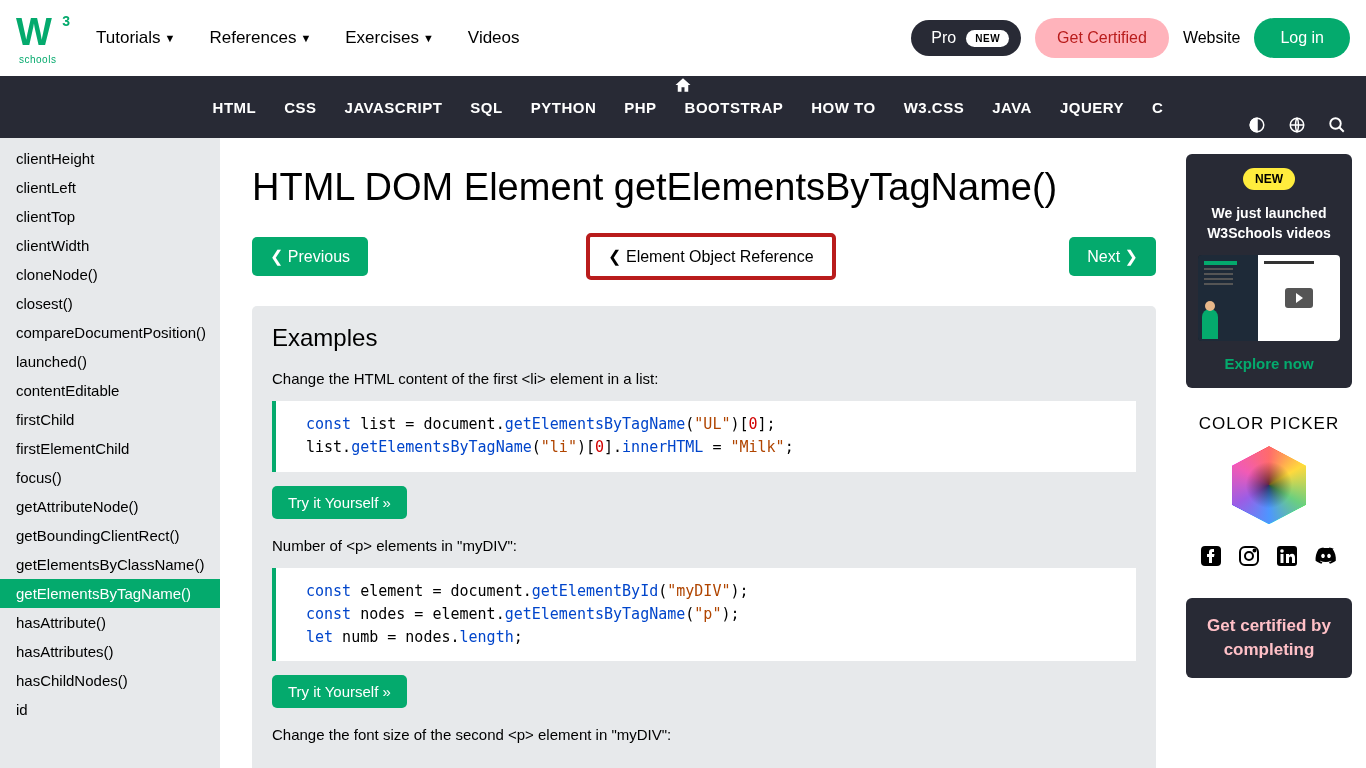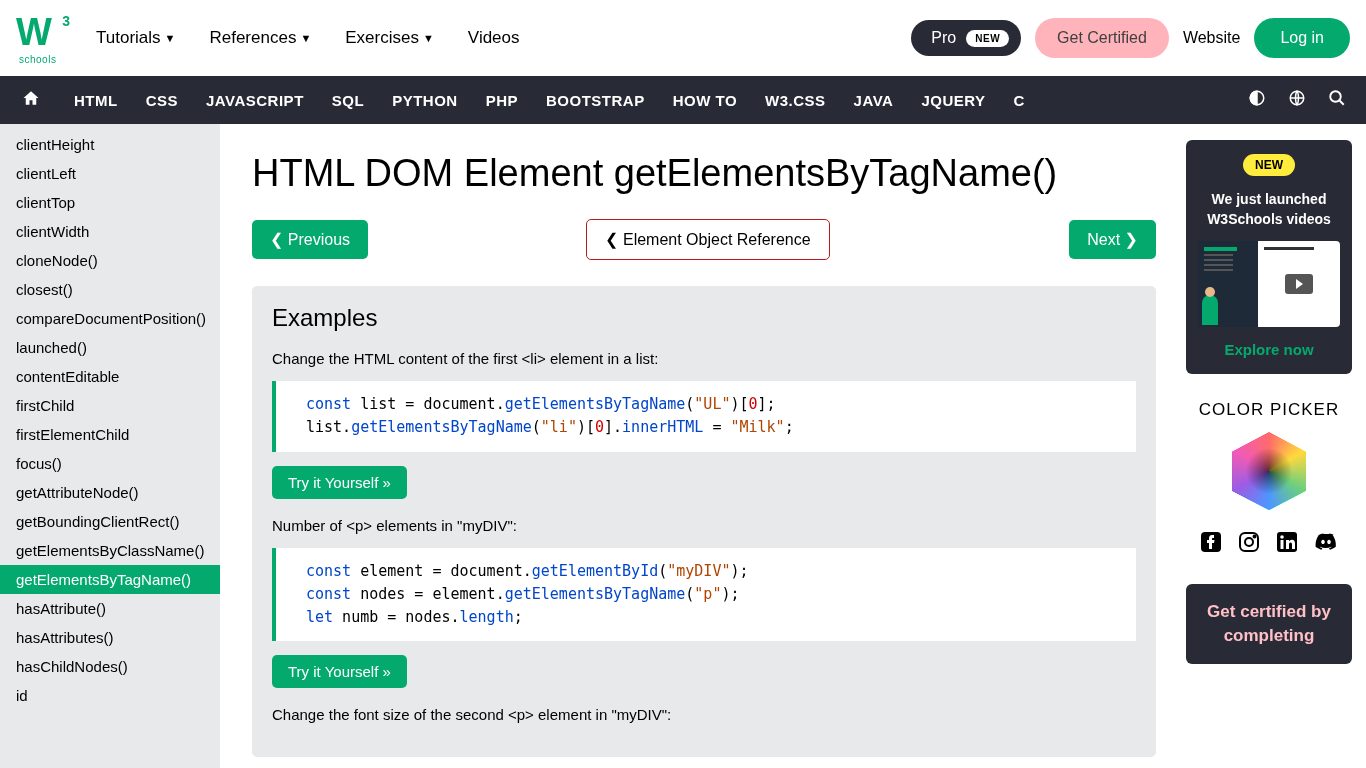--- a/index.html
+++ b/index.html
@@ -12,26 +12,26 @@
 .logo-3 { color: #04aa6d; font-size: 14px; position: absolute; top: 0; right: 6px; font-weight: bold; }
 .logo-schools { color: #04aa6d; font-size: 10px; position: absolute; bottom: -2px; left: 3px; letter-spacing: 0.5px; }
 
 .top-nav { display: flex; gap: 34px; font-size: 17px; font-family: 'Segoe UI', sans-serif; }
 .top-nav-item { display: flex; align-items: center; gap: 4px; cursor: pointer; }
 .caret { font-size: 11px; }
 
 .top-right { margin-left: auto; display: flex; align-items: center; gap: 14px; }
 .pro-btn { background: #282a35; color: #fff; border-radius: 24px; padding: 9px 12px 9px 20px; font-size: 16px; font-family: 'Segoe UI', sans-serif; display: flex; align-items: center; gap: 10px; cursor: pointer; }
 .new-pill { background: #fff; color: #000; border-radius: 12px; font-size: 10px; padding: 3px 9px; font-weight: bold; letter-spacing: 0.5px; }
-.cert-btn { background: #ffb3bb; color: #404040; border-radius: 24px; padding: 11px 22px; font-size: 16px; font-family: 'Segoe UI', sans-serif; cursor: pointer; }
+.cert-btn { background: #ffb3bb; color: #b91c1c; border-radius: 24px; padding: 11px 22px; font-size: 16px; font-family: 'Segoe UI', sans-serif; cursor: pointer; }
 .website-link { font-size: 16px; font-family: 'Segoe UI', sans-serif; cursor: pointer; }
 .login-btn { background: #04aa6d; color: #fff; border-radius: 24px; padding: 11px 26px; font-size: 16px; font-family: 'Segoe UI', sans-serif; cursor: pointer; }
 
 
-.second-nav { height: 48px; background: #282a35; display: flex; align-items: center; padding: 0 12px; color: #fff; }
+.second-nav { height: 62px; background: #282a35; display: flex; align-items: center; padding: 0 12px; color: #fff; flex-direction: column; }
 .home-icon { font-size: 18px; padding: 0 10px; cursor: pointer; }
 .lang-nav { display: flex; gap: 0; margin-left: 10px; }
 .lang-item { padding: 0 14px; font-size: 15px; font-weight: bold; letter-spacing: 0.5px; cursor: pointer; }
 .nav-icons-right { margin-left: auto; display: flex; gap: 22px; padding-right: 8px; }
 .nav-icon { font-size: 18px; cursor: pointer; }
 
 
 .content-area { display: flex; height: calc(768px - 120px); }
 
 
@@ -39,21 +39,21 @@
 .sidebar-item { padding: 6px 0 6px 16px; font-size: 15px; cursor: pointer; font-family: Verdana, sans-serif; }
 .sidebar-item.active { background: #04aa6d; color: #fff; }
 
 
 .main { flex: 1; padding: 28px 22px 0 32px; overflow-y: auto; position: relative; }
 .main h1 { font-size: 38px; font-weight: 400; font-family: 'Segoe UI', sans-serif; margin-bottom: 24px; }
 
 .nav-buttons { display: flex; align-items: center; margin-bottom: 26px; }
 .prev-btn, .next-btn { background: #04aa6d; color: #fff; border: none; padding: 10px 18px; font-size: 16px; border-radius: 5px; cursor: pointer; font-family: Verdana, sans-serif; }
 .next-btn { margin-left: auto; }
-.ref-btn { background: #fff; border: 1px solid #b91c1c; padding: 10px 18px; font-size: 16px; border-radius: 5px; cursor: pointer; margin-left: 218px; font-family: Verdana, sans-serif; }
+.ref-btn { background: #fff; border: 4px solid #b91c1c; padding: 10px 18px; font-size: 16px; border-radius: 5px; cursor: pointer; margin-left: 218px; font-family: Verdana, sans-serif; }
 
 .example-box { background: #e7e9eb; border-radius: 5px; padding: 18px 20px 20px; margin-bottom: 20px; }
 .example-box h2 { font-size: 24px; font-weight: 400; margin-bottom: 18px; font-family: 'Segoe UI', sans-serif; }
 .example-desc { font-size: 15px; margin-bottom: 14px; }
 
 .code-block { background: #ffffff; border-left: 4px solid #04aa6d; padding: 12px 30px; font-family: Consolas, monospace; font-size: 15px; margin-bottom: 14px; line-height: 1.55; }
 .kw-blue { color: #0045cb; }
 .kw-brown { color: #b04500; }
 .kw-red { color: #d10000; }
 

